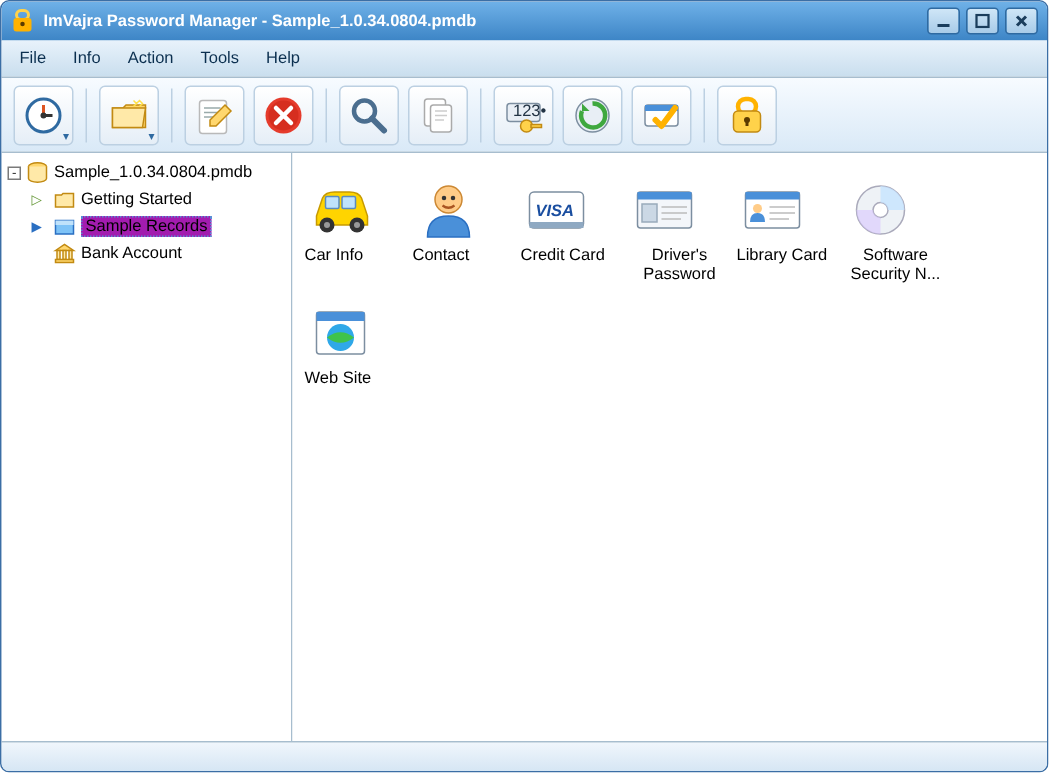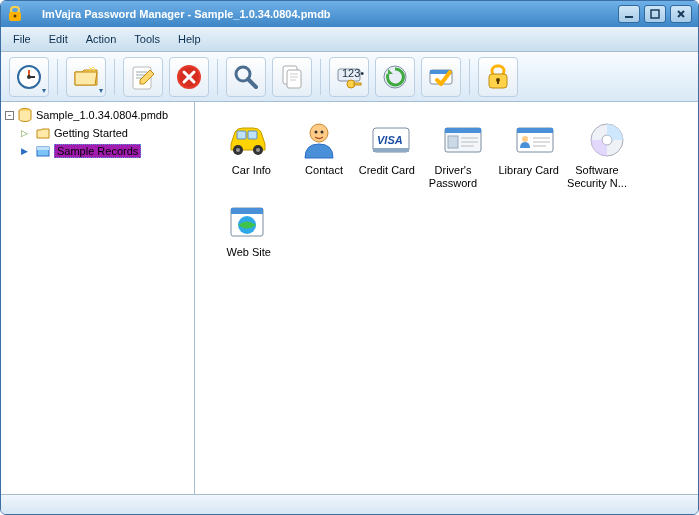--- a/index.html
+++ b/index.html
@@ -1,39 +1,39 @@
 <!DOCTYPE html>
 <html><head>
 <meta charset="utf-8">
 <style>
 * { box-sizing: border-box; margin: 0; padding: 0; font-family: Tahoma, Arial, sans-serif; font-size: 11px; }
 body { width: 699px; height: 515px; background: #fff; overflow: hidden; }
 .window { width: 699px; height: 515px; border: 1px solid #3b6ea5; border-radius: 6px; overflow: hidden; display: flex; flex-direction: column; background: #fff; }
-.titlebar { height: 26px; background: linear-gradient(#6fb1e8, #3d85c6); display: flex; align-items: center; padding: 0 6px; gap: 13px; }
+.titlebar { height: 26px; background: linear-gradient(#6fb1e8, #3d85c6); display: flex; align-items: center; padding: 0 6px; }
 .titlebar .app-icon { width: 16px; height: 16px; display: flex; align-items: center; justify-content: center; margin-right: 6px; }
 .titlebar .title { color: #fff; font-weight: bold; flex: 1; white-space: nowrap; overflow: hidden; text-overflow: ellipsis; }
 .win-controls { display: flex; gap: 4px; }
 .win-btn { width: 22px; height: 18px; background: linear-gradient(#cfe6f7,#a8cbe8); border: 1px solid #2f6aa1; border-radius: 3px; display: flex; align-items: center; justify-content: center; color: #1a3d5c; font-weight: bold; cursor: pointer; }
 .menubar { height: 22px; background: linear-gradient(#e8f2fb,#c9deee); border-bottom: 1px solid #a7bdce; display: flex; align-items: center; padding: 12px 4px; gap: 2px; }
 .menu-item { padding: 3px 8px; border-radius: 3px; cursor: pointer; color: #0b2f4f; }
 .toolbar { height: 50px; background: linear-gradient(#f7fbff,#d9e9f7); border-bottom: 1px solid #a7bdce; display: flex; align-items: center; padding: 4px 8px; gap: 6px; }
 .tb-btn { width: 40px; height: 40px; background: linear-gradient(#ffffff,#e5eef7); border: 1px solid #bcd0e2; border-radius: 4px; display: flex; align-items: center; justify-content: center; cursor: pointer; position: relative; }
 .tb-btn.split-arrow::after { content: "▾"; position: absolute; right: 2px; bottom: 1px; font-size: 8px; color: #2f6aa1; }
 .tb-sep { width: 1px; height: 36px; background: #bcd0e2; margin: 0 2px; }
 .content { flex: 1; display: flex; overflow: hidden; }
 .tree { width: 194px; border-right: 1px solid #a7bdce; background: #fff; padding: 4px 2px; overflow: auto; }
 .tree-node { display: flex; align-items: center; gap: 3px; padding: 1px 2px; white-space: nowrap; cursor: pointer; }
 .tree-node.indent1 { padding-left: 18px; }
 .tree-node .expander { width: 9px; height: 9px; border: 1px solid #7a7a7a; font-size: 9px; line-height: 7px; text-align: center; color: #333; background: #fff; }
 .tree-node .spacer { width: 11px; }
 .tree-node .nicon { width: 16px; height: 16px; display: flex; align-items: center; justify-content: center; }
 .tree-node.selected .label { background: #a21caf; border: 1px dotted #5a8fd6; padding: 0 2px; }
 .listview { flex: 1; overflow: auto; background: #fff; padding: 14px 6px; }
 .item-grid { display: flex; flex-wrap: wrap; gap: 6px 0; align-content: flex-start; }
-.grid-item { width: 72px; display: flex; flex-direction: column; align-items: flex-end; text-align: center; cursor: pointer; padding: 2px; }
+.grid-item { width: 72px; display: flex; flex-direction: column; align-items: flex-start; text-align: center; cursor: pointer; padding: 2px; }
 .grid-item .gicon { width: 48px; height: 44px; display: flex; align-items: center; justify-content: center; }
 .grid-item .glabel { margin-top: 2px; color: #000; line-height: 1.2; word-wrap: break-word; max-width: 68px; }
 .statusbar { height: 20px; background: linear-gradient(#f0f6fc,#d6e6f4); border-top: 1px solid #a7bdce; }
 svg { display: block; }
 </style>
 </head>
 <body>
 
 <div class="window">
 
@@ -61,21 +61,21 @@
           <svg width="10" height="10">
             <line x1="2" y1="2" x2="8" y2="8" stroke="#1a3d5c" stroke-width="2"></line>
             <line x1="8" y1="2" x2="2" y2="8" stroke="#1a3d5c" stroke-width="2"></line>
           </svg>
         </div>
     </div>
   </div>
 
   <div class="menubar">
     <div class="menu-item">File</div>
-    <div class="menu-item">Edit</div>
+    <div class="menu-item">Info</div>
     <div class="menu-item">Action</div>
     <div class="menu-item">Tools</div>
     <div class="menu-item">Help</div>
   </div>
 
   <div class="toolbar">
     <div class="tb-btn split-arrow">
       <svg width="30" height="30">
           <circle cx="15" cy="15" r="11" fill="#fff" stroke="#2f6aa1" stroke-width="2"></circle>
           <line x1="15" y1="15" x2="15" y2="8" stroke="#d52" stroke-width="2"></line>
@@ -183,20 +183,33 @@
       <div class="tree-node indent1 selected">
         <span style="color:#2a6fc2;font-size:9px;width:11px;">▶</span>
         <span class="nicon">
             <svg width="16" height="16">
               <rect x="2" y="4" width="12" height="9" fill="#7ec3f7" stroke="#2a6fc2"></rect>
               <rect x="2" y="4" width="12" height="3" fill="#bfe2fb"></rect>
             </svg>
           </span>
         <span class="label">Sample Records</span>
       </div>
+      <div class="tree-node indent1">
+        <span class="spacer"></span>
+        <span class="nicon">
+            <svg width="16" height="16">
+              <path d="M2 6 L8 2 L14 6 L2 6 Z" fill="#ffd76e" stroke="#c28a12"></path>
+              <rect x="3" y="6" width="2" height="6" fill="#ffe9a8" stroke="#c28a12"></rect>
+              <rect x="7" y="6" width="2" height="6" fill="#ffe9a8" stroke="#c28a12"></rect>
+              <rect x="11" y="6" width="2" height="6" fill="#ffe9a8" stroke="#c28a12"></rect>
+              <rect x="2" y="12" width="12" height="2" fill="#ffd76e" stroke="#c28a12"></rect>
+            </svg>
+          </span>
+        <span class="label">Bank Account</span>
+      </div>
     </div>
 
     <div class="listview">
       <div class="item-grid">
 
         <div class="grid-item">
           <div class="gicon">
               <svg width="48" height="44">
                 <path d="M8 26 L12 14 Q14 10 20 10 L30 10 Q36 10 38 14 L42 26 L42 32 L8 32 Z" fill="#ffd400" stroke="#c79a00"></path>
                 <rect x="14" y="13" width="9" height="8" rx="1" fill="#bfe2fb" stroke="#5a8bbf"></rect>

